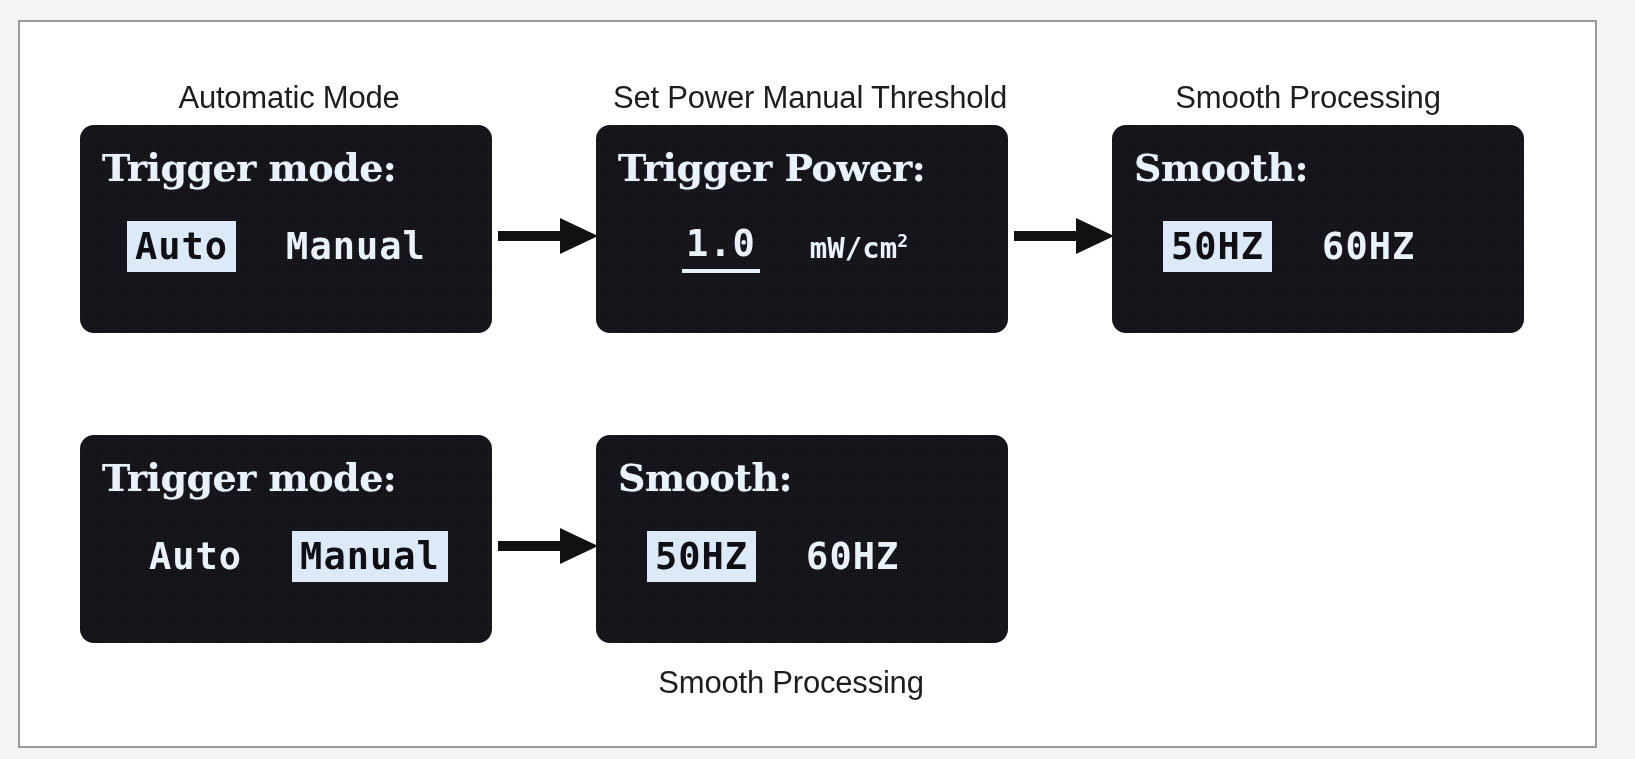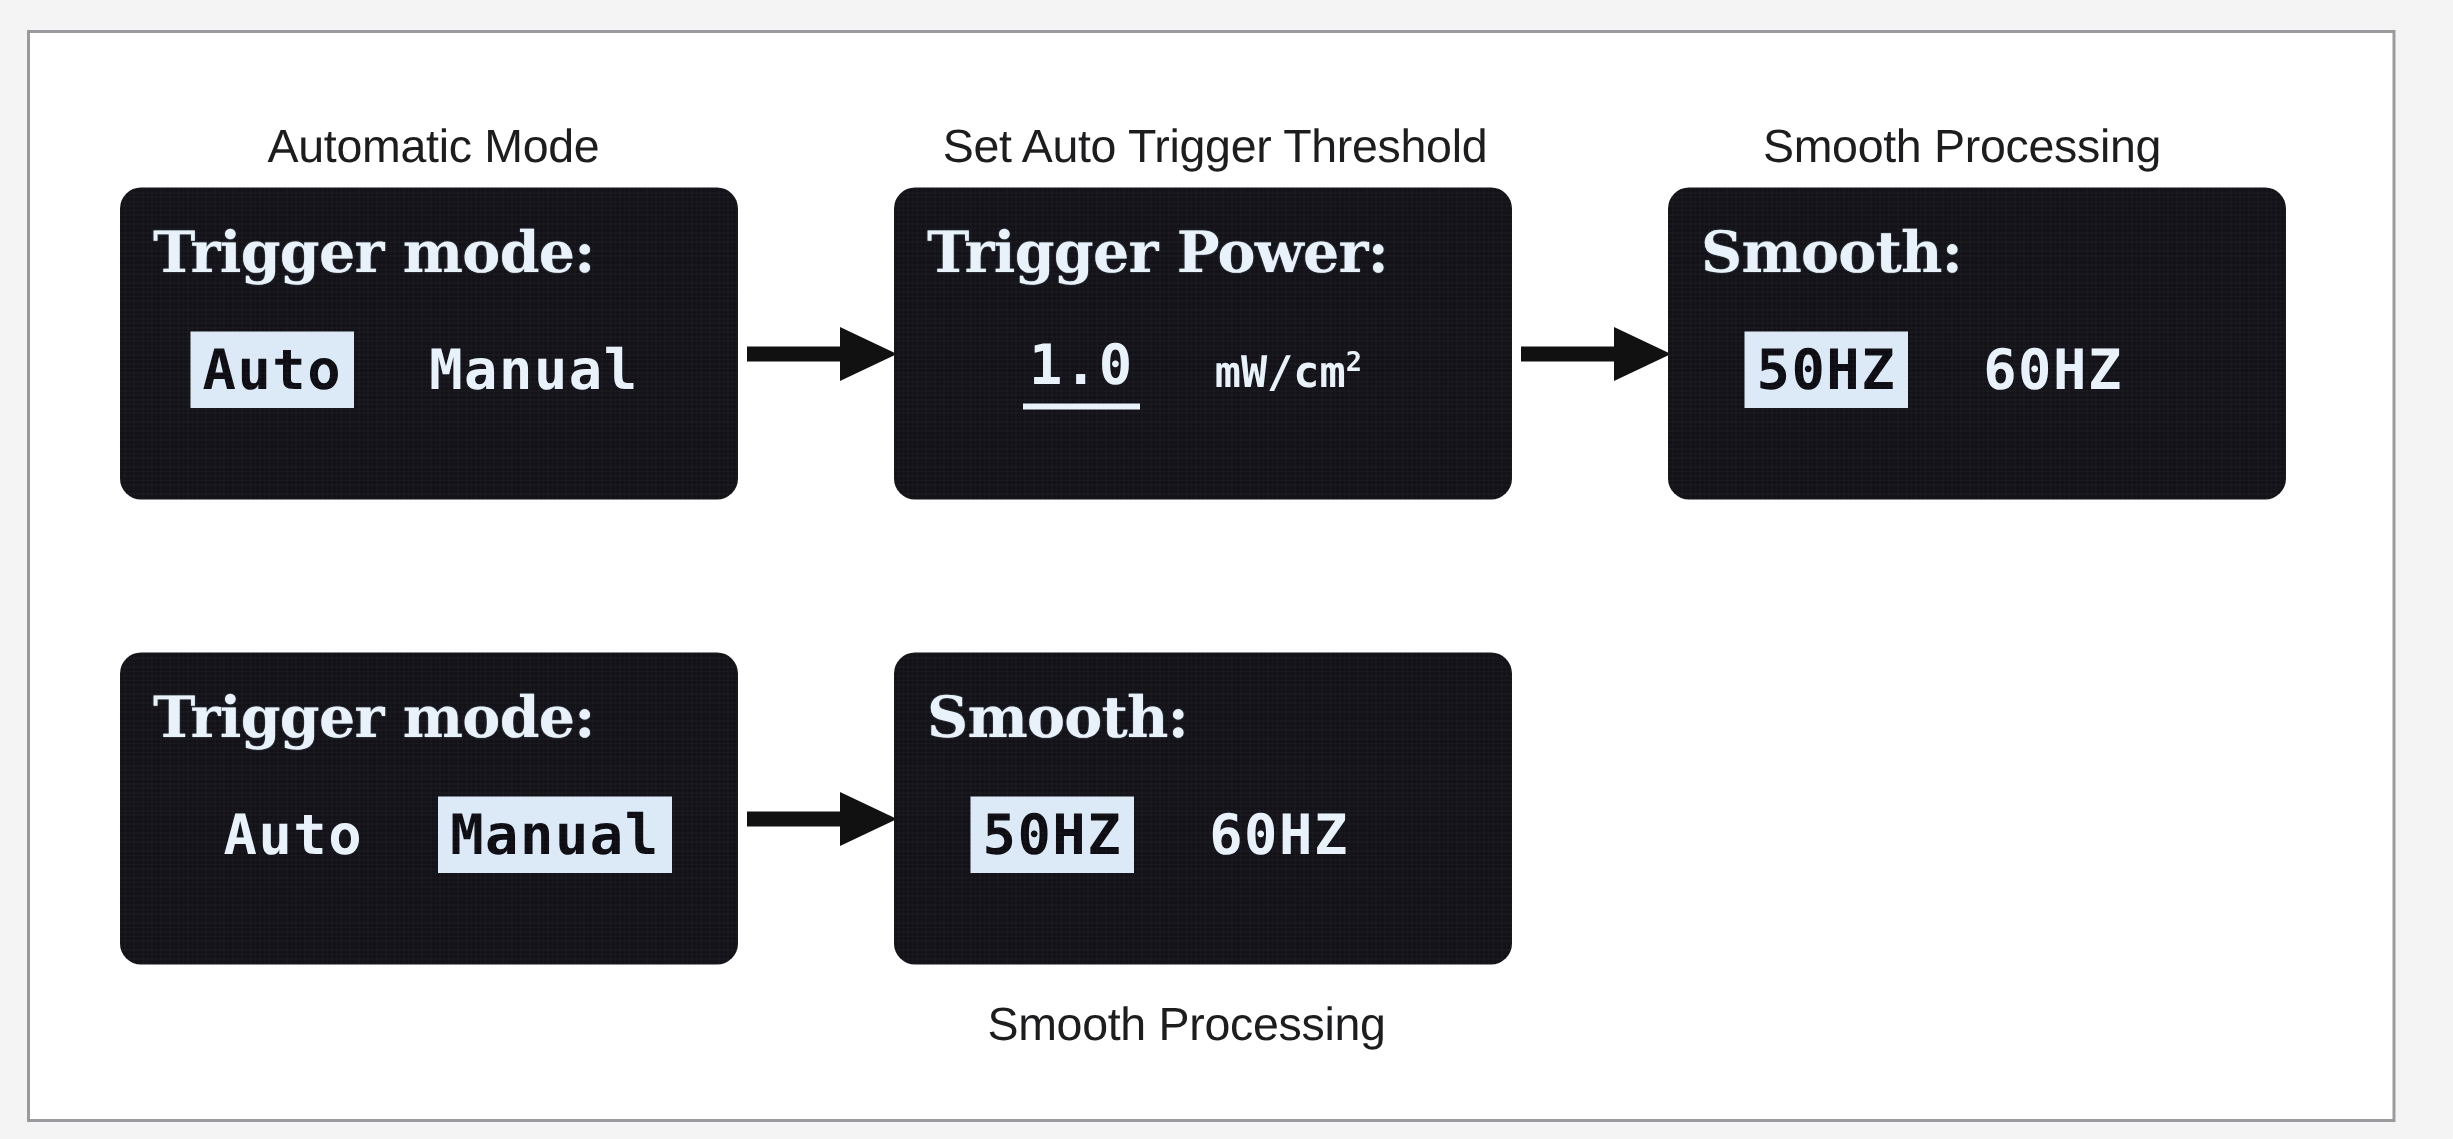--- a/index.html
+++ b/index.html
@@ -125,21 +125,21 @@
   }
 </style>
 </head>
 <body>
 
 <div id="page">
   <div class="frame">
 
     <div class="caption" style="left:269px; top:58px;">Automatic Mode</div>
 
-    <div class="caption" style="left:790px; top:58px;">Set Auto Trigger Threshold</div>
+    <div class="caption" style="left:790px; top:58px;">Set Power Manual Threshold</div>
 
     <div class="caption" style="left:1288px; top:58px;">Smooth Processing</div>
 
     <div class="panel" style="left:60px; top:103px; width:412px; height:208px;">
       <div class="lcd-title" style="left:22px; top:20px;">Trigger mode:</div>
       <div class="lcd-row" style="left:48px; top:97px;">
         <span class="opt selected">Auto</span>
         <span style="display:inline-block; width:44px;"></span>
         <span class="opt">Manual</span>
       </div>

